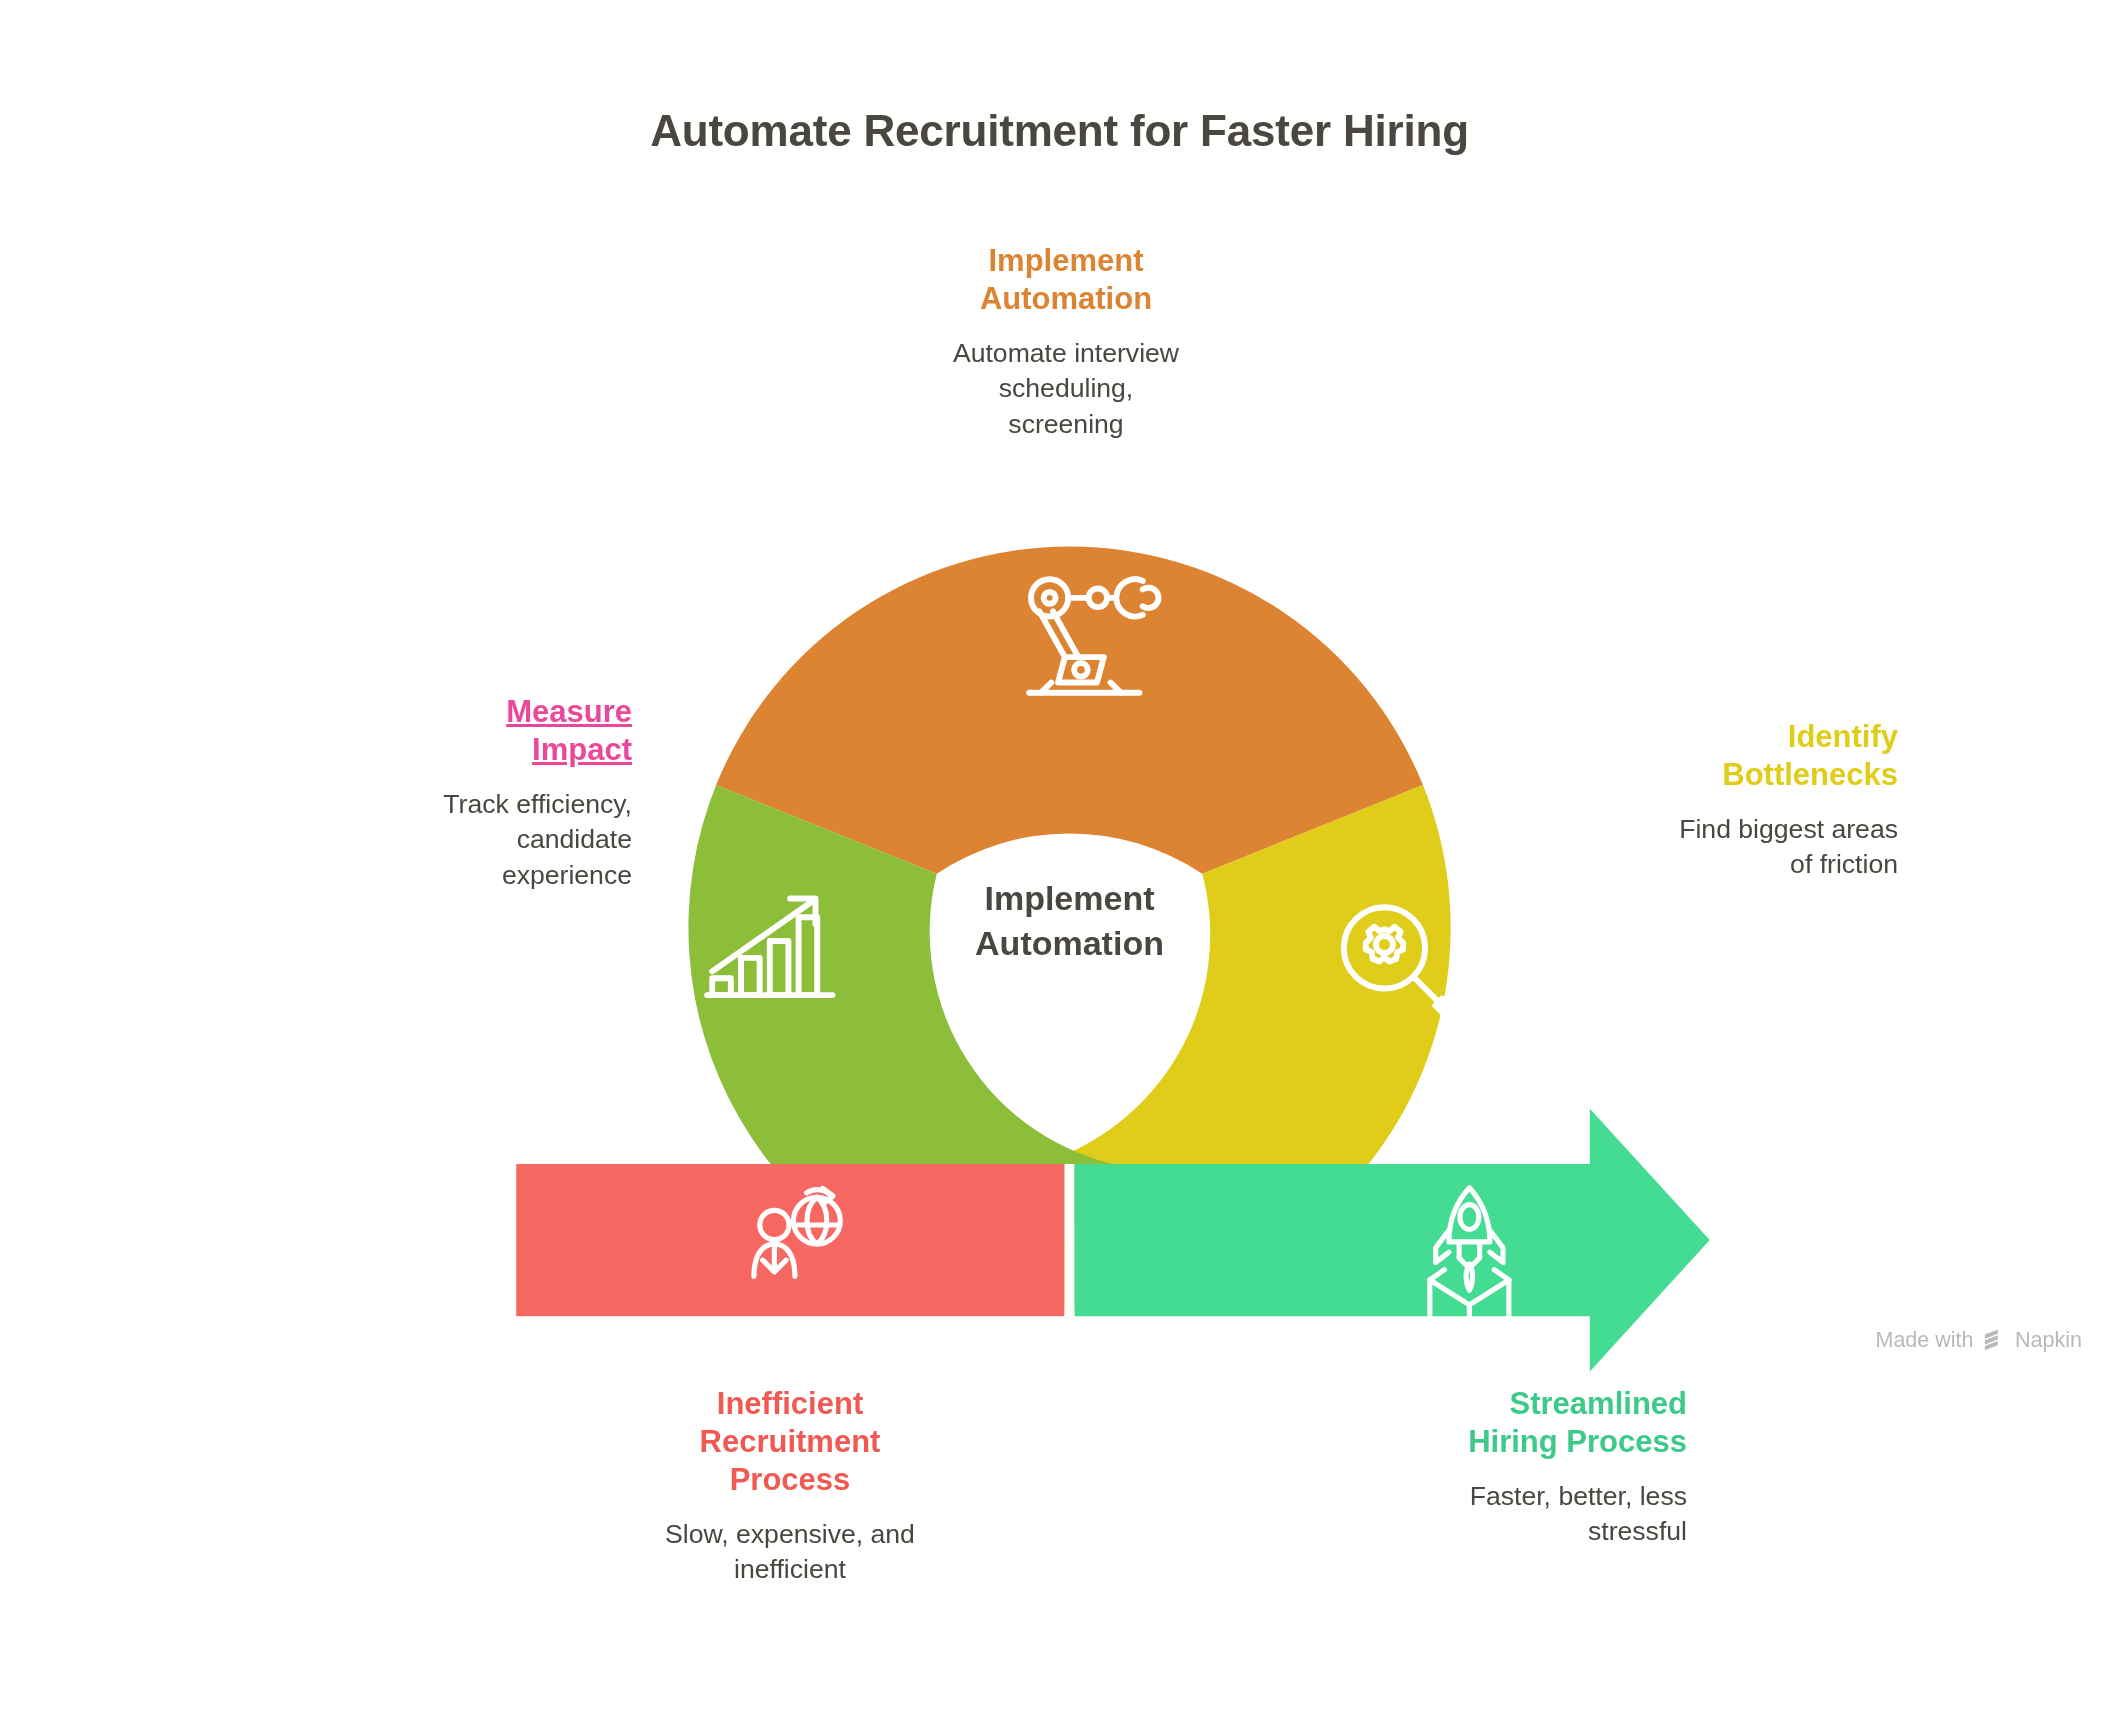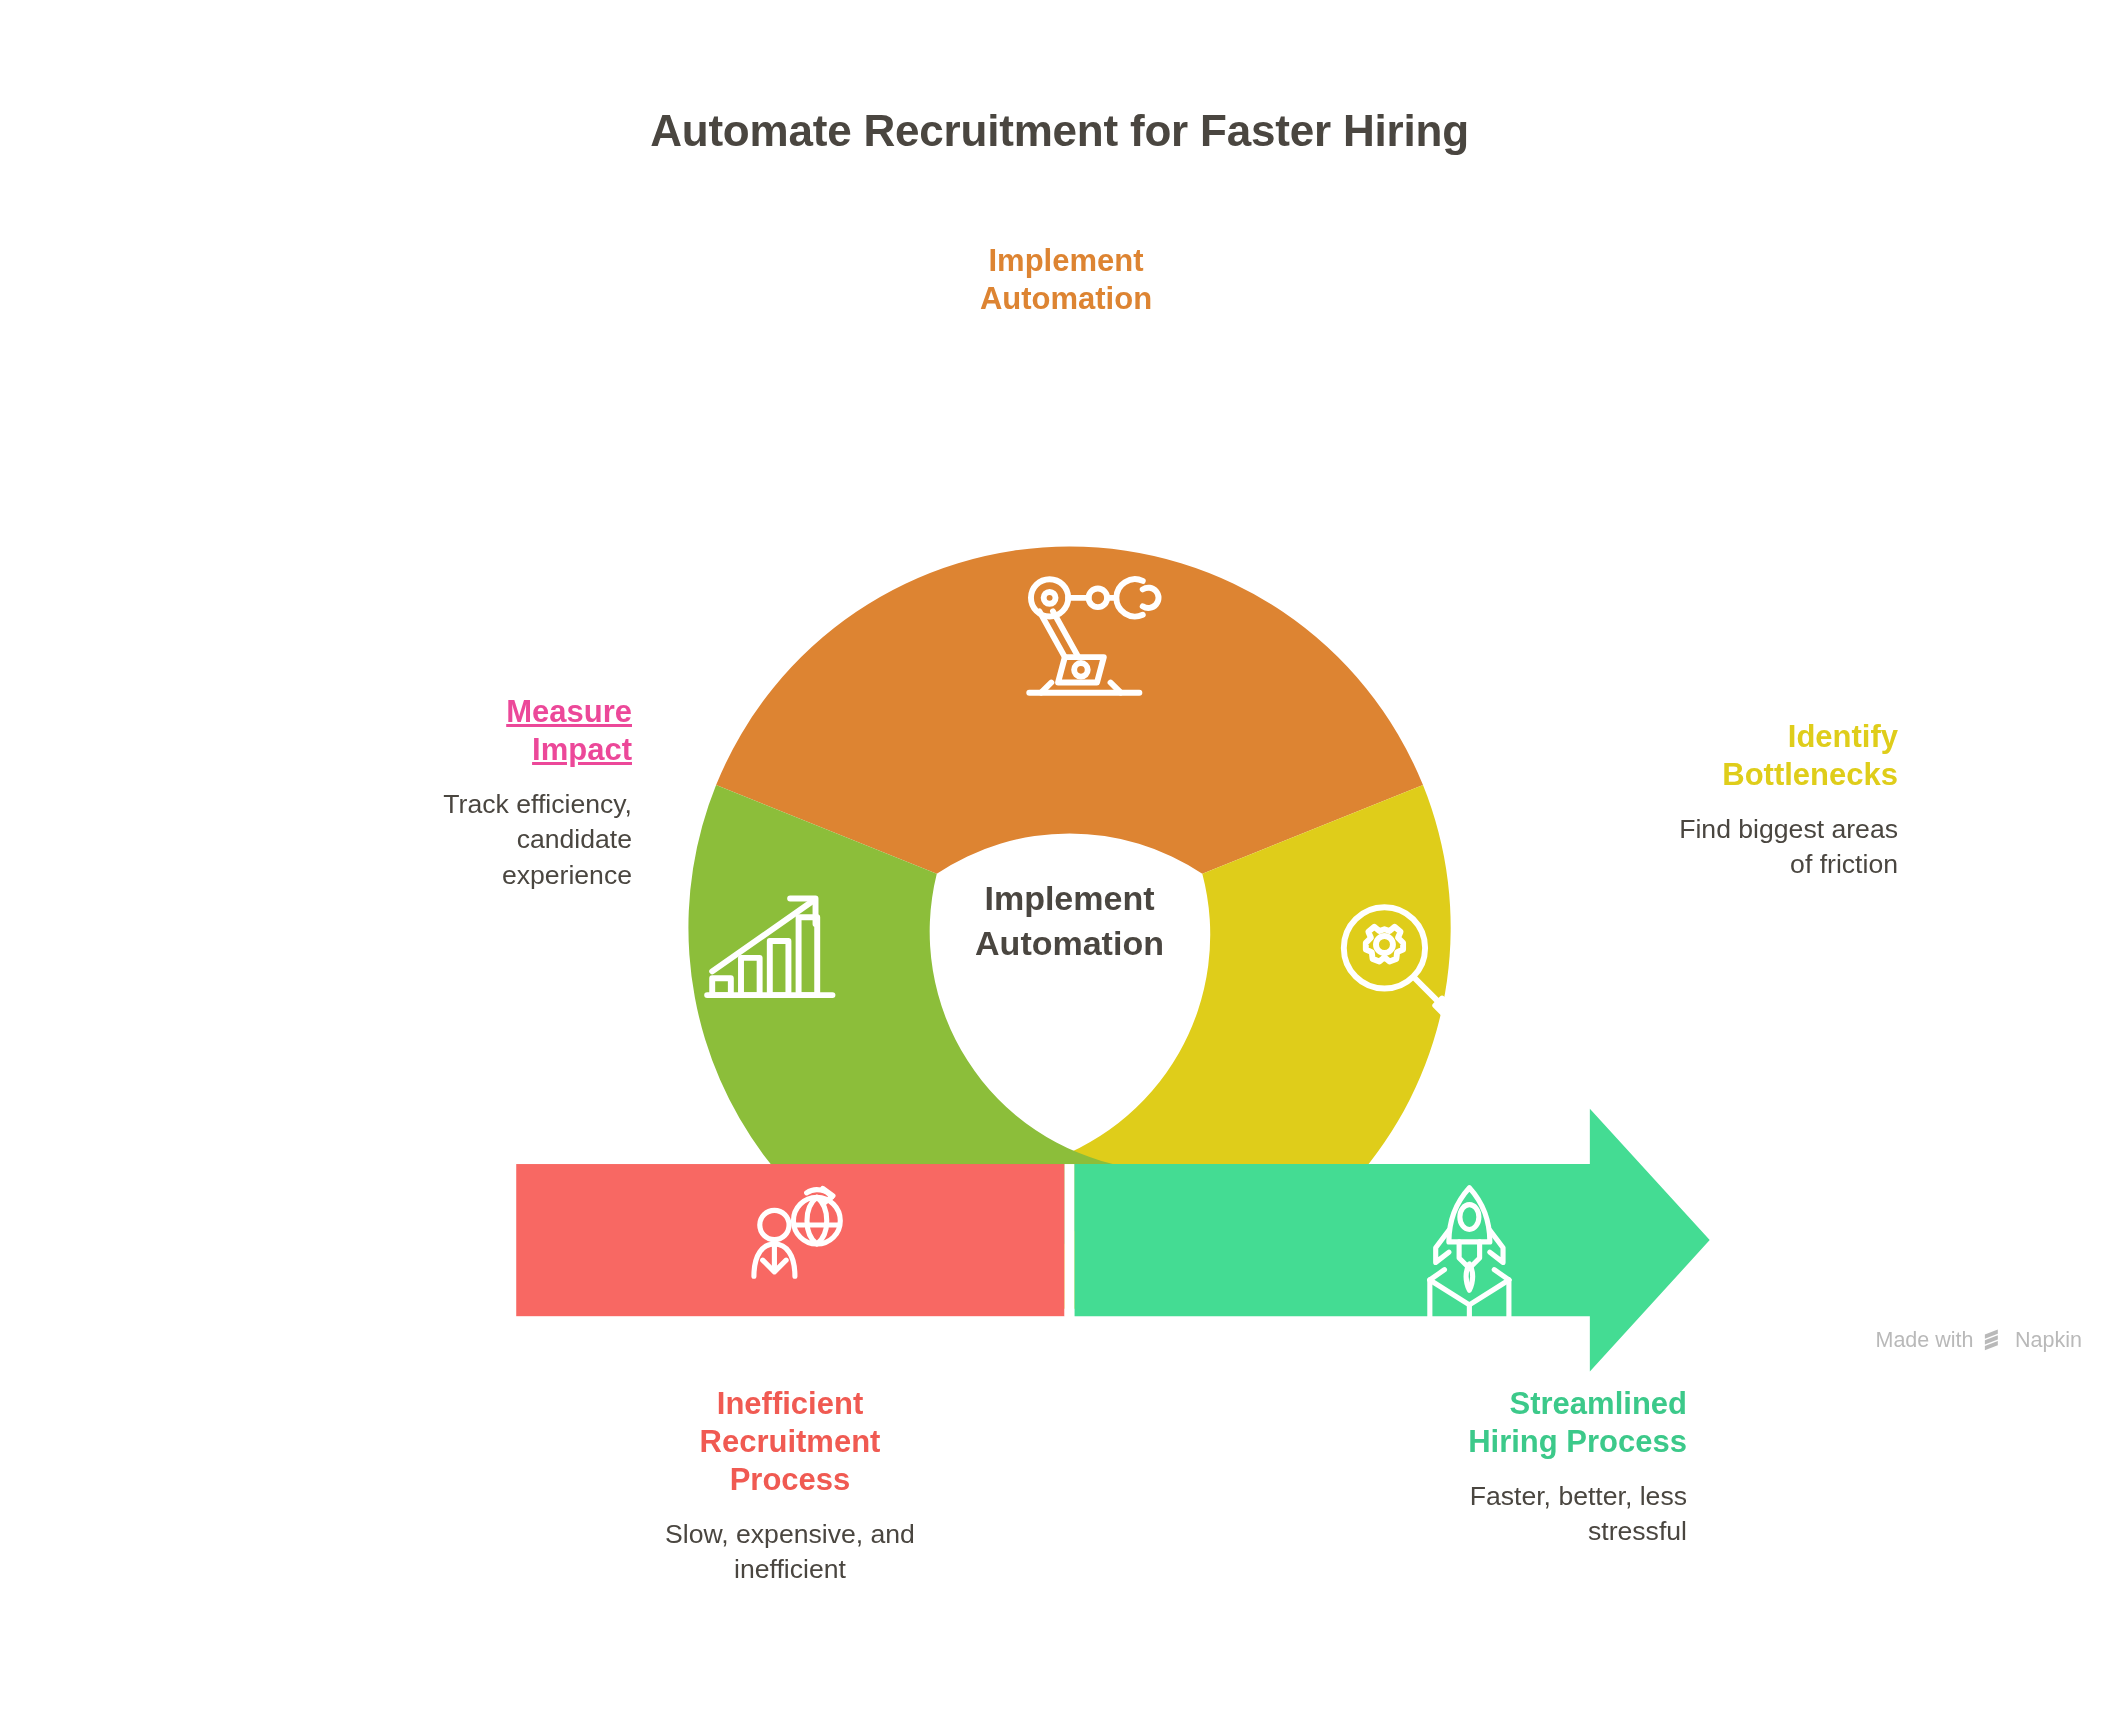--- a/index.html
+++ b/index.html
@@ -235,20 +235,25 @@
       <path d="M 110 126 L 90 112"></path>
     </g>
 
   </svg>
 
   <div class="callout top" id="callout-implement">
     <div class="c-title" style="color:#DD8432;">
       <span>Implement</span><br>
       <span>Automation</span>
     </div>
+    <div class="c-desc">
+      <span>Automate interview</span><br>
+      <span>scheduling,</span><br>
+      <span>screening</span>
+    </div>
   </div>
 
   <div class="callout right" id="callout-identify">
     <div class="c-title" style="color:#DFCD1A;">
       <span>Identify</span><br>
       <span>Bottlenecks</span>
     </div>
     <div class="c-desc">
       <span>Find biggest areas</span><br>
       <span>of friction</span>

